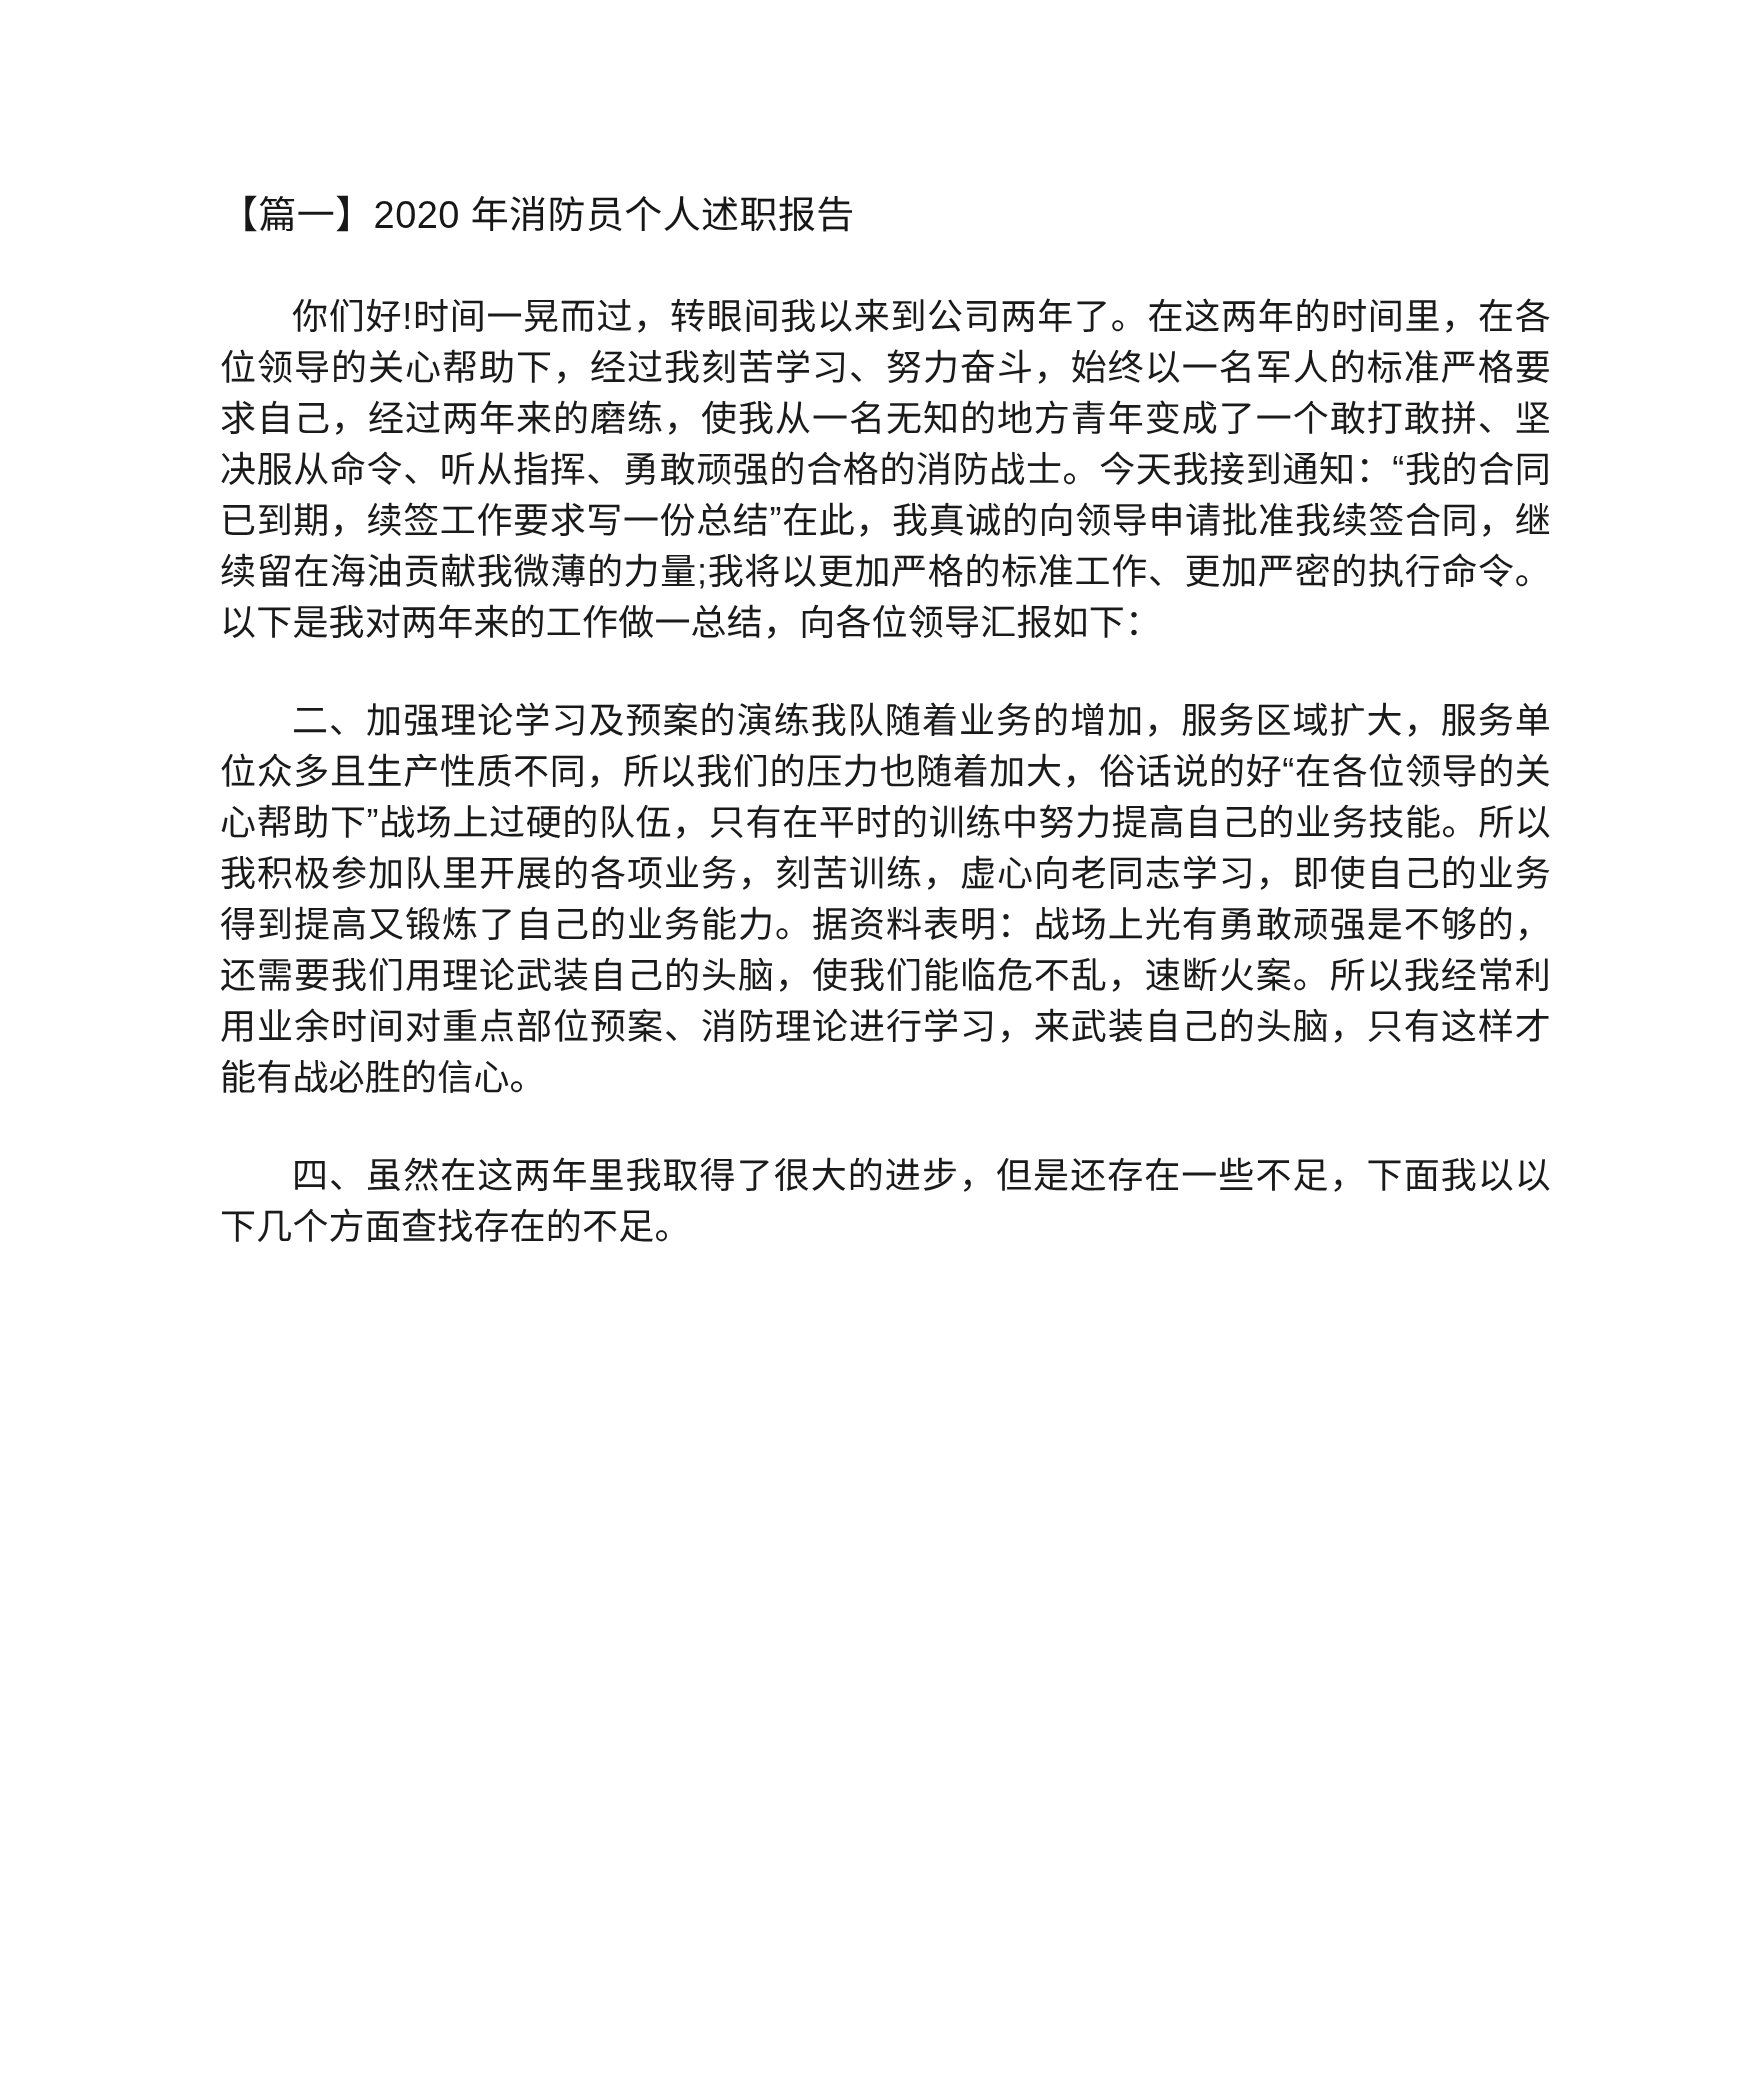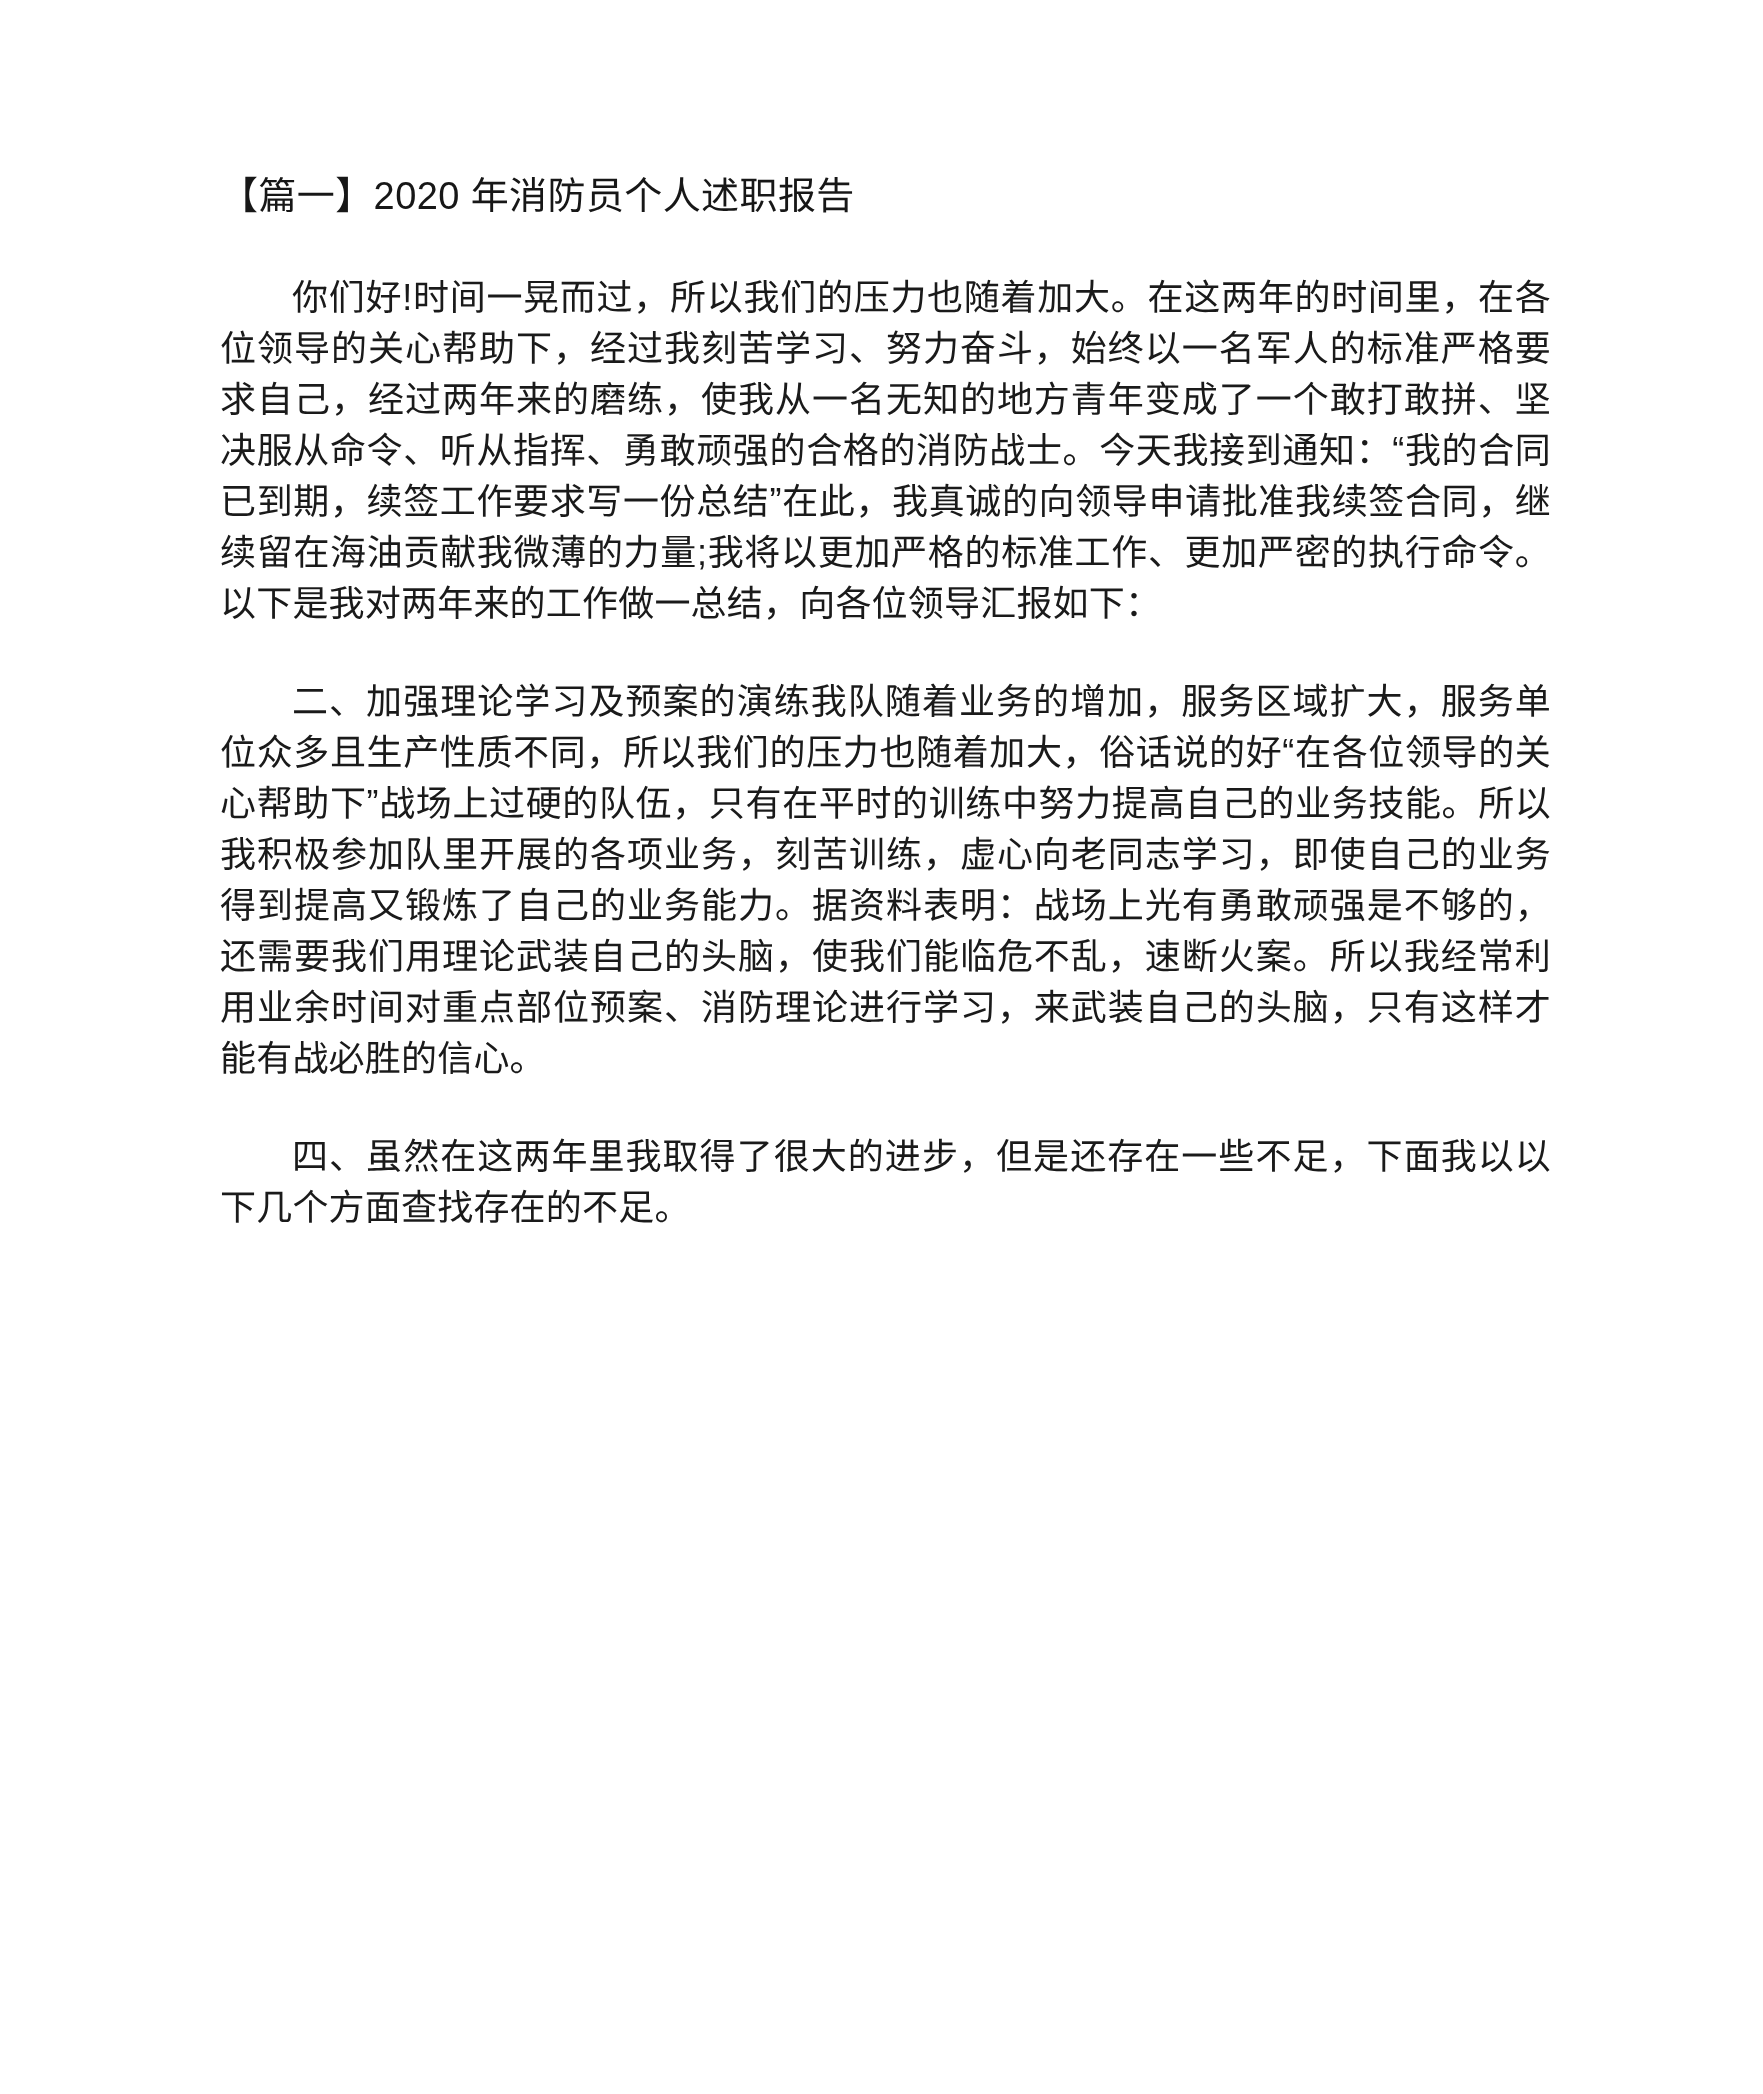--- a/index.html
+++ b/index.html
@@ -11,20 +11,21 @@
 
   .page {
     position: relative;
     width: 1763px;
     height: 1561px;
     background: #ffffff;
     box-sizing: border-box;
     overflow: hidden;
     font-family: "Liberation Sans", "DejaVu Sans", sans-serif;
     color: #1a1a1a;
+    margin-top: 19px;
   }
 
   .page-body {
     position: absolute;
     left: 220px;
     top: 170px;
     width: 1331px;
   }
 
   .doc-title {
@@ -55,21 +56,21 @@
   }
 </style>
 </head>
 <body>
 
 <div class="page">
   <div class="page-body">
 
     <h1 class="doc-title">【篇一】2020 年消防员个人述职报告</h1>
 
-    <p class="doc-paragraph">你们好!时间一晃而过，所以我们的压力也随着加大。在这两年的时间里，在各位领导的关心帮助下，经过我刻苦学习、努力奋斗，始终以一名军人的标准严格要求自己，经过两年来的磨练，使我从一名无知的地方青年变成了一个敢打敢拼、坚决服从命令、听从指挥、勇敢顽强的合格的消防战士。今天我接到通知：“我的合同已到期，续签工作要求写一份总结”在此，我真诚的向领导申请批准我续签合同，继续留在海油贡献我微薄的力量;我将以更加严格的标准工作、更加严密的执行命令。以下是我对两年来的工作做一总结，向各位领导汇报如下：</p>
+    <p class="doc-paragraph">你们好!时间一晃而过，转眼间我以来到公司两年了。在这两年的时间里，在各位领导的关心帮助下，经过我刻苦学习、努力奋斗，始终以一名军人的标准严格要求自己，经过两年来的磨练，使我从一名无知的地方青年变成了一个敢打敢拼、坚决服从命令、听从指挥、勇敢顽强的合格的消防战士。今天我接到通知：“我的合同已到期，续签工作要求写一份总结”在此，我真诚的向领导申请批准我续签合同，继续留在海油贡献我微薄的力量;我将以更加严格的标准工作、更加严密的执行命令。以下是我对两年来的工作做一总结，向各位领导汇报如下：</p>
 
 
     <p class="doc-paragraph">二、加强理论学习及预案的演练我队随着业务的增加，服务区域扩大，服务单位众多且生产性质不同，所以我们的压力也随着加大，俗话说的好“在各位领导的关心帮助下”战场上过硬的队伍，只有在平时的训练中努力提高自己的业务技能。所以我积极参加队里开展的各项业务，刻苦训练，虚心向老同志学习，即使自己的业务得到提高又锻炼了自己的业务能力。据资料表明：战场上光有勇敢顽强是不够的，还需要我们用理论武装自己的头脑，使我们能临危不乱，速断火案。所以我经常利用业余时间对重点部位预案、消防理论进行学习，来武装自己的头脑，只有这样才能有战必胜的信心。</p>
 
 
     <p class="doc-paragraph">四、虽然在这两年里我取得了很大的进步，但是还存在一些不足，下面我以以下几个方面查找存在的不足。</p>
 
   </div>
 </div>
 

